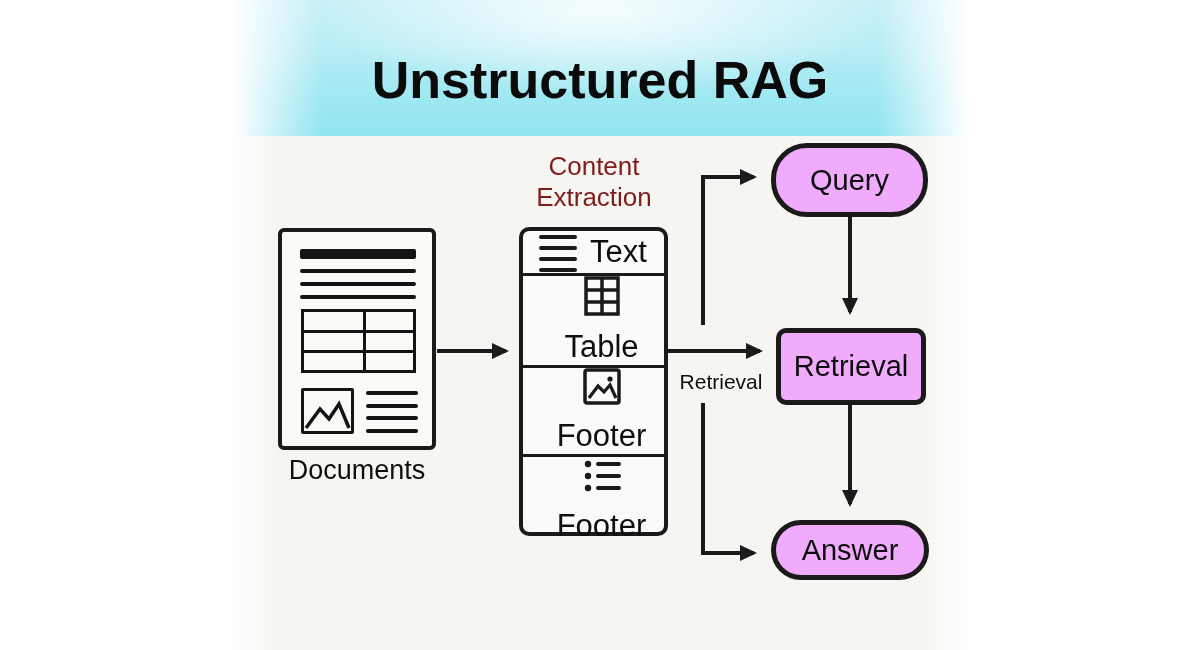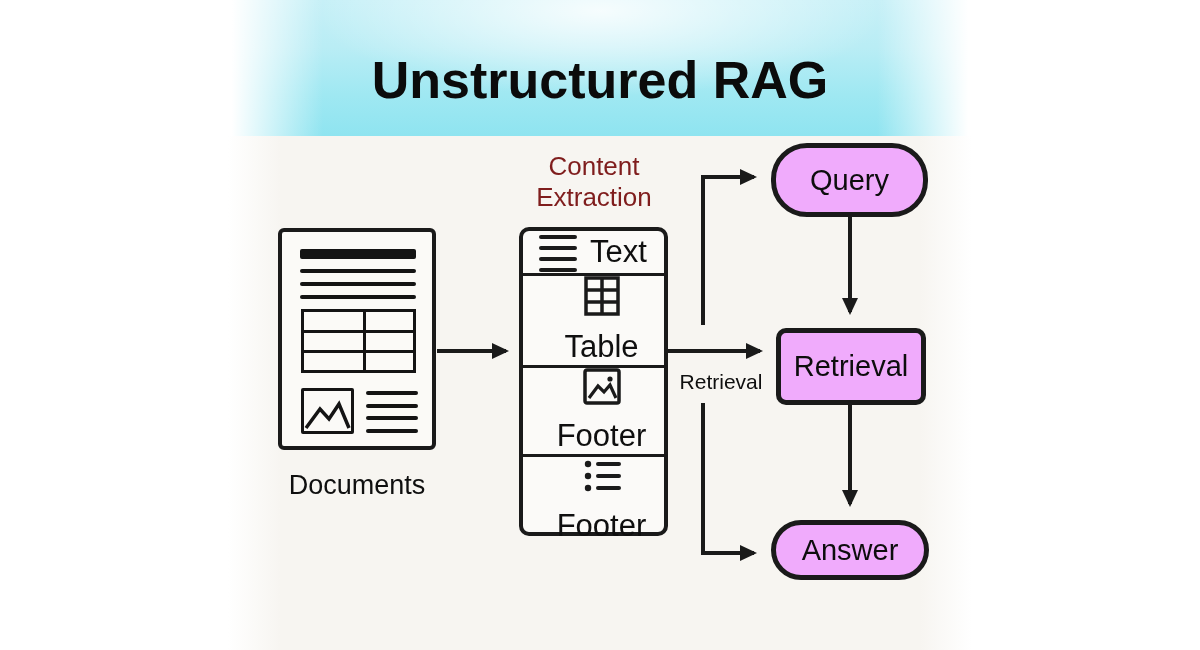--- a/index.html
+++ b/index.html
@@ -26,21 +26,21 @@
            border:4px solid #1a1a1a;border-radius:6px;background:#fbfaf7;box-sizing:border-box;}
   .doc-bar{position:absolute;left:18px;top:17px;width:116px;height:10px;background:#141414;border-radius:2px;}
   .doc-line{position:absolute;left:18px;width:116px;height:4px;background:#141414;border-radius:2px;}
   .doc-table{position:absolute;left:19px;top:77px;width:115px;height:64px;border:3px solid #141414;box-sizing:border-box;}
   .doc-table .v{position:absolute;top:0;bottom:0;left:54%;width:3px;background:#141414;}
   .doc-table .h1r{position:absolute;left:0;right:0;top:31%;height:3px;background:#141414;}
   .doc-table .h2r{position:absolute;left:0;right:0;top:65%;height:3px;background:#141414;}
   .doc-img{position:absolute;left:19px;top:156px;width:53px;height:46px;border:3px solid #141414;box-sizing:border-box;border-radius:2px;}
   .doc-sline{position:absolute;left:84px;width:52px;height:4px;background:#141414;border-radius:2px;}
 
-  .doc-label{position:absolute;left:268px;top:470px;width:178px;text-align:center;
+  .doc-label{position:absolute;left:268px;top:455px;width:178px;text-align:center;
              font-size:27px;font-weight:500;color:#0f0f0f;}
 
   .ce-label{position:absolute;left:504px;top:151px;width:180px;text-align:center;
             font-size:26px;font-weight:500;line-height:31px;color:#7f1d1d;}
 
   
   .stack{position:absolute;left:519px;top:227px;width:149px;height:309px;
          border:4px solid #1a1a1a;border-radius:10px;background:#fbfaf8;
          box-sizing:border-box;display:flex;flex-direction:column;}
   .stack .row{flex:1;display:flex;align-items:center;padding-left:16px;gap:13px;}

